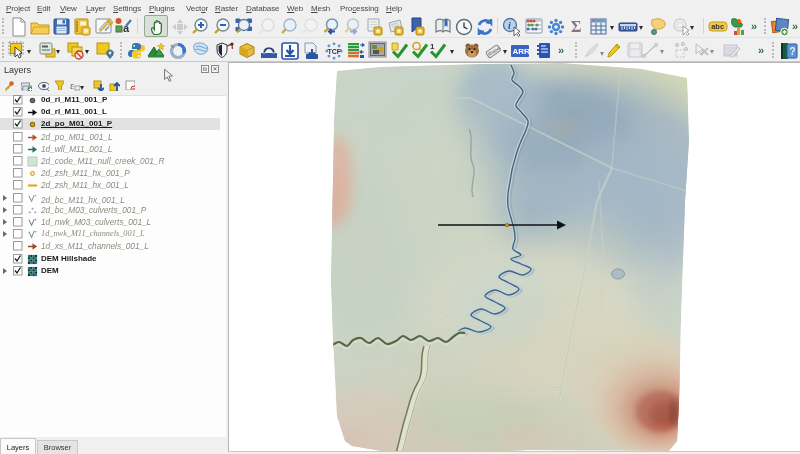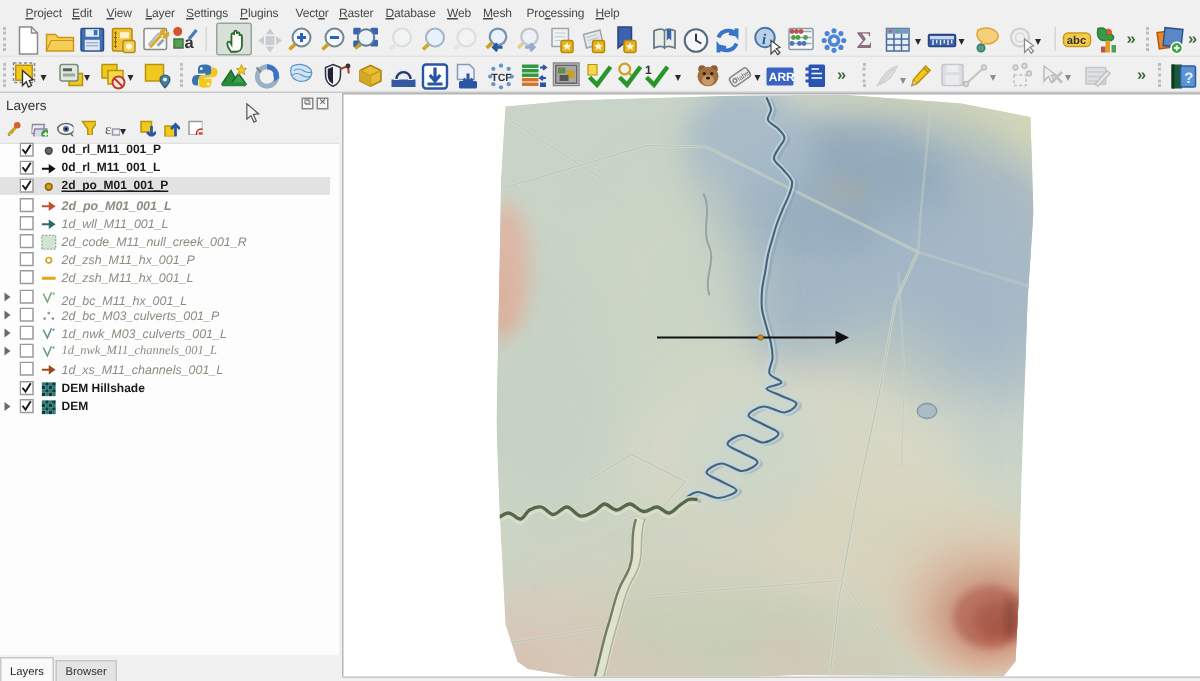--- a/index.html
+++ b/index.html
@@ -1,17 +1,17 @@
 <!DOCTYPE html>
 <html><head><meta charset="utf-8">
 <style>
 *{margin:0;padding:0;box-sizing:border-box;}
 html,body{width:800px;height:454px;overflow:hidden;font-family:"Liberation Sans",sans-serif;background:#f0f0f0;}
 #app{position:relative;width:800px;height:454px;}
-#menubar{position:absolute;left:0;top:0;width:780px;height:15px;background:#f0f0f0;font-size:8px;color:#484848;margin-left:11px;}
+#menubar{position:absolute;left:0;top:0;width:780px;height:15px;background:#f0f0f0;font-size:8px;color:#484848;}
 #menubar span{position:absolute;top:3.5px;letter-spacing:-0.1px;}
 #menubar u{text-decoration:underline;}
 #tb1{position:absolute;left:0;top:15px;width:800px;height:23px;background:#f0f0f0;border-bottom:1px solid #e3e3e3;}
 #tb2{position:absolute;left:0;top:38px;width:800px;height:24px;background:#f0f0f0;border-bottom:1px solid #c9c9c9;}
 .ic{position:absolute;}
 .grip{position:absolute;width:3px;border-left:2px dotted #bdbdbd;}
 .sep{position:absolute;width:1px;background:#d5d5d5;}
 .dd{position:absolute;font-size:8px;color:#2a2a2a;}
 .chev{position:absolute;font-size:11px;color:#3a6a3a;font-weight:bold;}
 #panel{position:absolute;left:0;top:62px;width:227px;height:375px;background:#f0f0f0;}
@@ -537,21 +537,21 @@
         <circle cx="6" cy="6" r="2.4" fill="#d4a017" stroke="#8a6a00" stroke-width="1.2"></circle>
       </svg>
       <div class="lt" style="top:57.4px;text-decoration:underline;">2d_po_M01_001_P</div>
       <svg class="ic" style="left:13px;top:69.6px" width="10" height="10" viewBox="0 0 10 10">
         <rect x="0.5" y="0.5" width="8.5" height="8.5" fill="#fff" stroke="#9a9a9a"></rect>
       </svg>
       <svg class="ic" style="left:27px;top:69.6px" width="11" height="11" viewBox="0 0 12 12">
         <path d="M1,6 L7,6" stroke="#c0502a" stroke-width="1.6"></path>
         <path d="M6,2.5 L11,6 L6,9.5 Z" fill="#c0502a"></path>
       </svg>
-      <div class="li" style="top:69.6px;font-weight:bold;">2d_po_M01_001_L</div>
+      <div class="li" style="top:69.6px;">2d_po_M01_001_L</div>
       <svg class="ic" style="left:13px;top:81.8px" width="10" height="10" viewBox="0 0 10 10">
         <rect x="0.5" y="0.5" width="8.5" height="8.5" fill="#fff" stroke="#9a9a9a"></rect>
       </svg>
       <svg class="ic" style="left:27px;top:81.8px" width="11" height="11" viewBox="0 0 12 12">
         <path d="M1,6 L7,6" stroke="#2a6a6a" stroke-width="1.6"></path>
         <path d="M6,2.5 L11,6 L6,9.5 Z" fill="#2a6a6a"></path>
       </svg>
       <div class="li" style="top:81.8px;">1d_wll_M11_001_L</div>
       <svg class="ic" style="left:13px;top:94.0px" width="10" height="10" viewBox="0 0 10 10">
         <rect x="0.5" y="0.5" width="8.5" height="8.5" fill="#fff" stroke="#9a9a9a"></rect>

